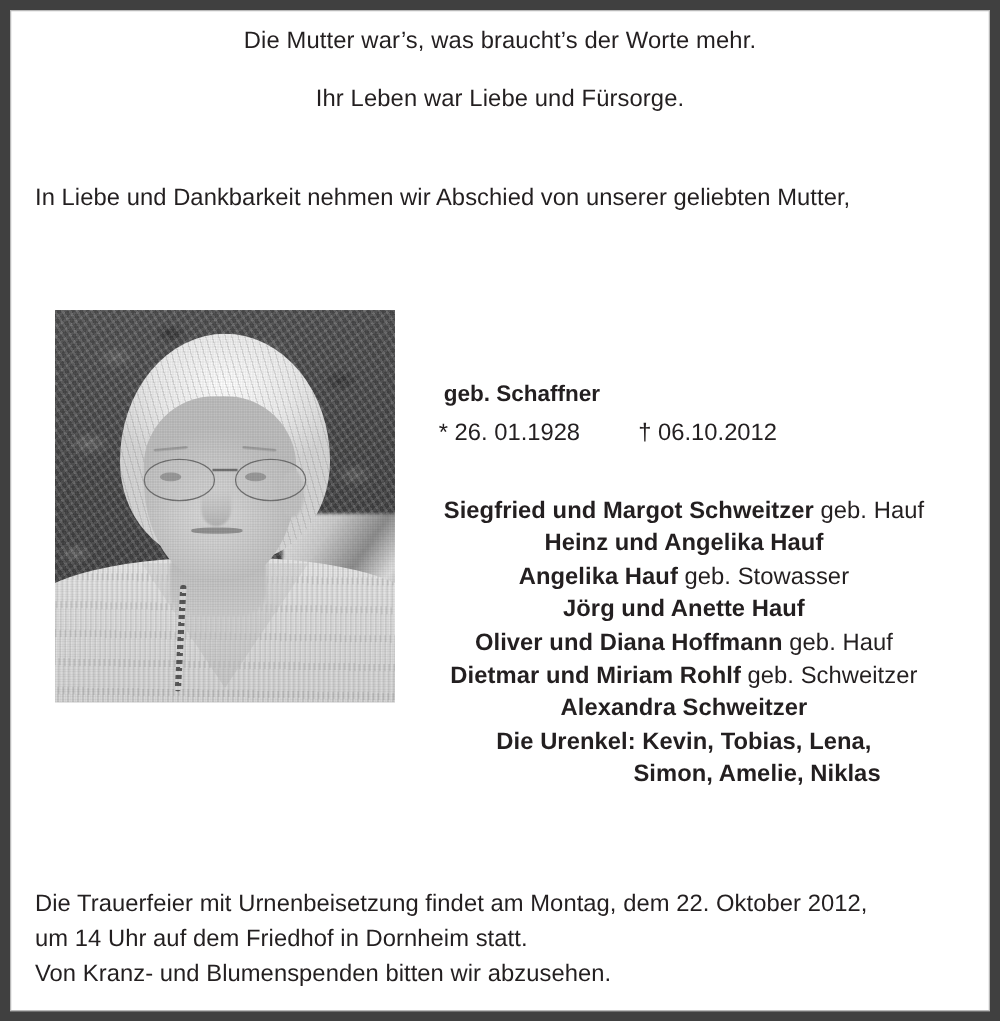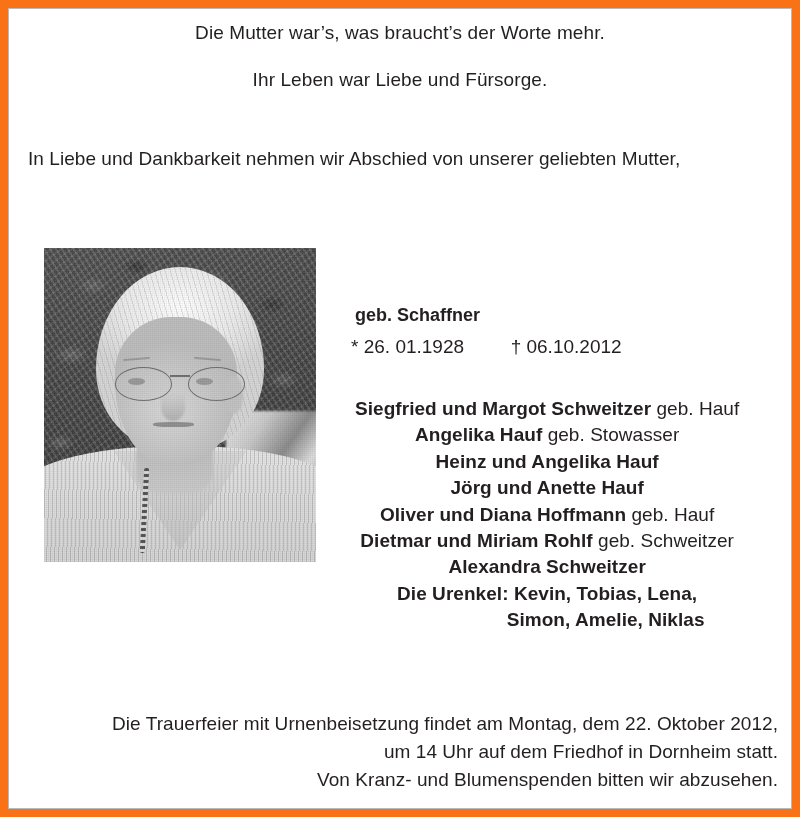--- a/index.html
+++ b/index.html
@@ -12,21 +12,21 @@
     font-family: "Liberation Sans", sans-serif;
     -webkit-font-smoothing: antialiased;
   }
 
   
   #notice {
     position: relative;
     width: 800px;
     height: 817px;
     box-sizing: border-box;
-    background: #f97316;
+    background: #404040;
     overflow: hidden;
   }
   #notice-inner {
     position: absolute;
     left: 8px;
     top: 8px;
     width: 784px;
     height: 801px;
     background: #ffffff;
     box-sizing: border-box;
@@ -302,21 +302,21 @@
   .closing {
     position: absolute;
     left: 20px;
     top: 702px;
     width: 750px;
     font-size: 19px;
     line-height: 28px;
     color: #231f20;
     letter-spacing: 0.05px;
   }
-  .closing-line { display: block; white-space: nowrap; text-align: right; }
+  .closing-line { display: block; white-space: nowrap; }
   .closing-2 { }
 </style>
 </head>
 <body>
 
 <div id="notice">
   <div id="notice-inner">
 
     <div class="verse verse-1">Die Mutter war’s, was braucht’s der Worte mehr.</div>
     <div class="verse verse-2">Ihr Leben war Liebe und Fürsorge.</div>
@@ -354,22 +354,22 @@
     <div class="dates">
       <span>*</span>
       <span>26. 01.1928</span>
       <span class="gap"></span>
       <span>†</span>
       <span>06.10.2012</span>
     </div>
 
     <div class="survivors">
         <span class="surv-line"><span>Siegfried und Margot Schweitzer</span><span class="nee"> geb. Hauf</span></span>
+        <span class="surv-line"><span>Heinz und Angelika Hauf</span></span>
         <span class="surv-line"><span>Angelika Hauf</span><span class="nee"> geb. Stowasser</span></span>
-        <span class="surv-line"><span>Heinz und Angelika Hauf</span></span>
         <span class="surv-line"><span>Jörg und Anette Hauf</span></span>
         <span class="surv-line"><span>Oliver und Diana Hoffmann</span><span class="nee"> geb. Hauf</span></span>
         <span class="surv-line"><span>Dietmar und Miriam Rohlf</span><span class="nee"> geb. Schweitzer</span></span>
         <span class="surv-line"><span>Alexandra Schweitzer</span></span>
         <span class="surv-line"><span>Die Urenkel: Kevin, Tobias, Lena,</span></span>
         <span class="surv-line indented"><span>Simon, Amelie, Niklas</span></span>
       </div>
 
     <div class="closing">
       <span class="closing-line">Die Trauerfeier mit Urnenbeisetzung findet am Montag, dem 22. Oktober 2012,</span>

